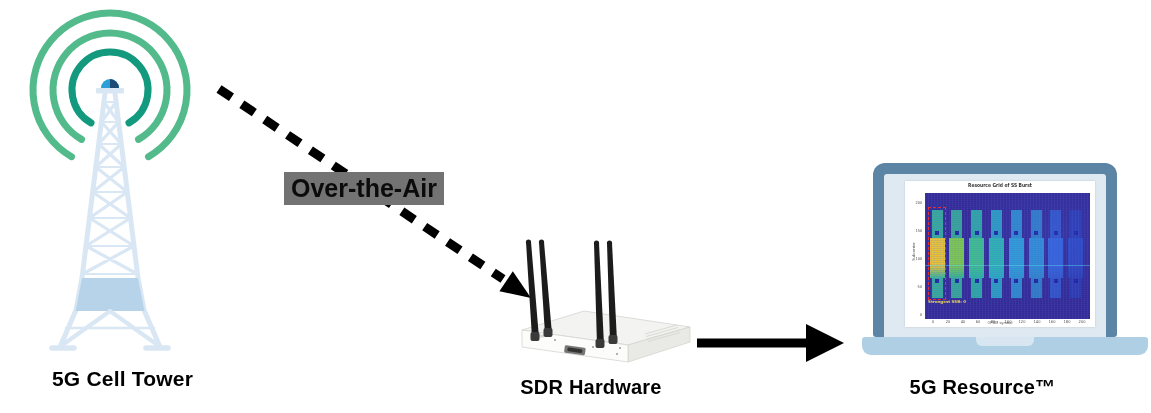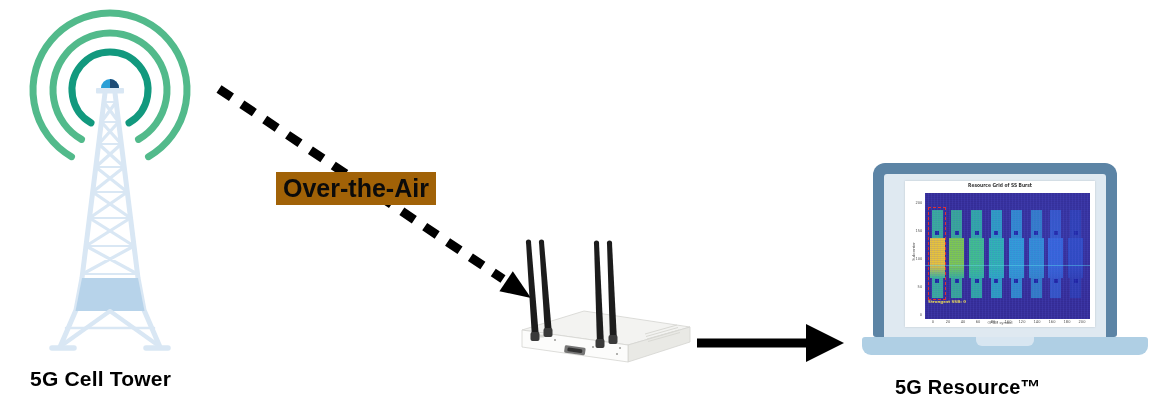--- a/index.html
+++ b/index.html
@@ -12,25 +12,25 @@
     --label-text:#000000;
     --plot-bg:#342C95;
   }
   html,body{margin:0;padding:0;background:#fff;}
   .canvas{position:relative;width:1151px;height:413px;background:#fff;overflow:hidden;
           font-family:"Liberation Sans", sans-serif;}
   .abs{position:absolute;}
   svg{display:block;}
 
   
-  .node-label{position:absolute;text-align:left;font-weight:bold;font-size:21px;
+  .node-label{position:absolute;text-align:center;font-weight:bold;font-size:21px;
               color:var(--label-text);letter-spacing:0.2px;}
 
   
-  .ota-label{position:absolute;left:276px;top:172px;background:#a16207;padding:2px 7px;
+  .ota-label{position:absolute;left:284px;top:172px;background:#737373;padding:2px 7px;
              font-weight:bold;font-size:25px;color:#0b0b0b;z-index:6;}
 
   
   .arrows{position:absolute;left:0;top:0;z-index:4;pointer-events:none;}
   .arrow-stroke{stroke:var(--arrow);fill:none;}
   .arrow-fill{fill:var(--arrow);stroke:none;}
 
   
   .wave-outer{fill:none;stroke:var(--wave-outer);stroke-width:7;stroke-linecap:round;}
   .wave-inner{fill:none;stroke:var(--wave-inner);stroke-width:7;stroke-linecap:round;}
@@ -153,20 +153,21 @@
           <circle class="ant" cx="91.5" cy="15" r="2.6"></circle>
         <rect class="ant-hl" x="90.5" y="111" width="9" height="9" rx="2"></rect>
       </g>
       <g>
         <polygon class="ant" points="102,15 107,15 112,113 105,113"></polygon>
           <circle class="ant" cx="104.5" cy="15" r="2.6"></circle>
         <rect class="ant-hl" x="103.5" y="107" width="9" height="9" rx="2"></rect>
       </g>
     </g>
   </svg>
+  <div class="node-label" style="left:505px;top:376px;width:172px;font-size:20px;">SDR Hardware</div>
 
   <div>
     <div class="laptop-screen">
       <div class="laptop-bezel">
         <div class="fig-page">
           <div class="tiny fig-title">Resource Grid of SS Burst</div>
           <div class="y-ticks">
               <div class="tiny" style="top: 5px;">200</div>
               <div class="tiny" style="top: 33px;">150</div>
               <div class="tiny" style="top: 61px;">100</div>

